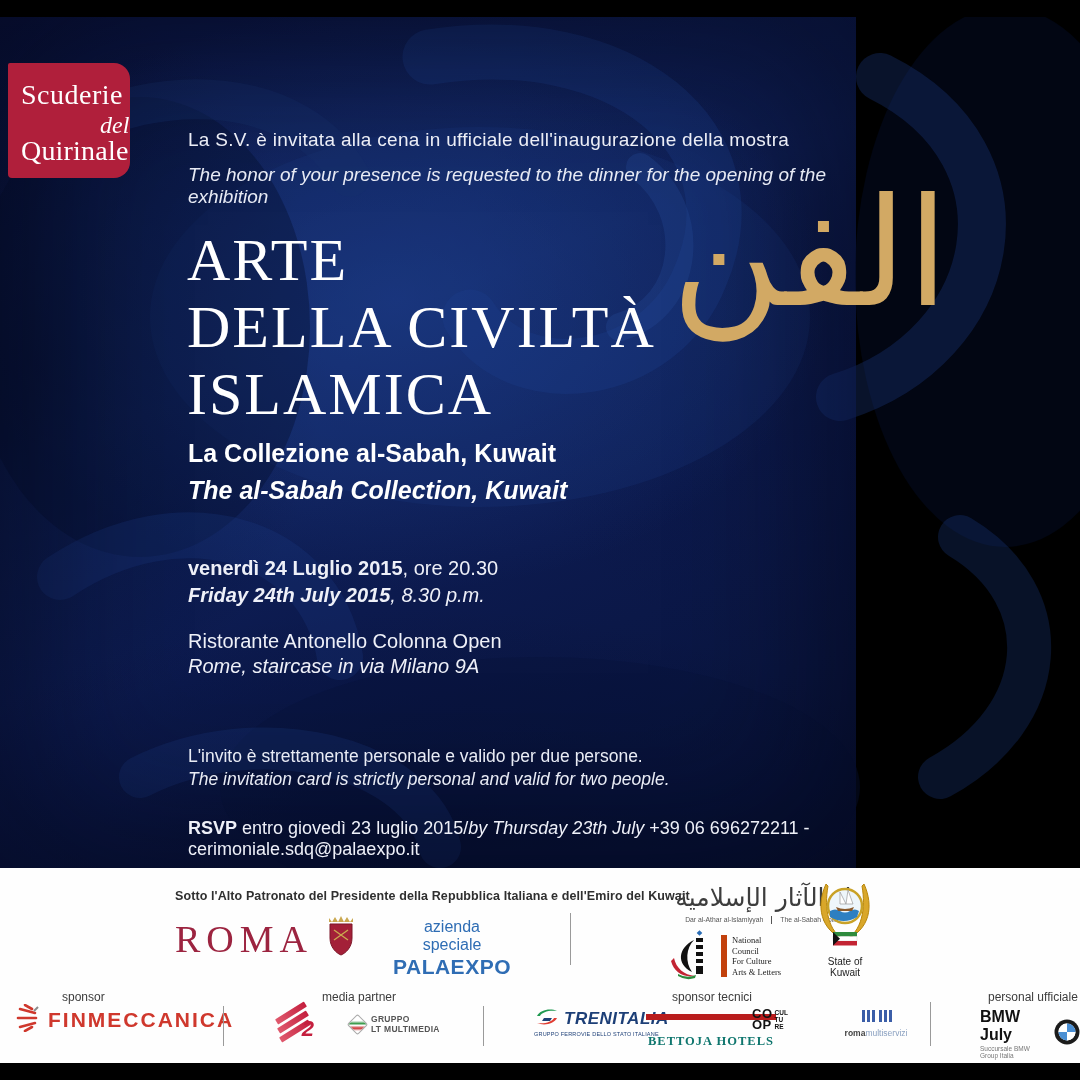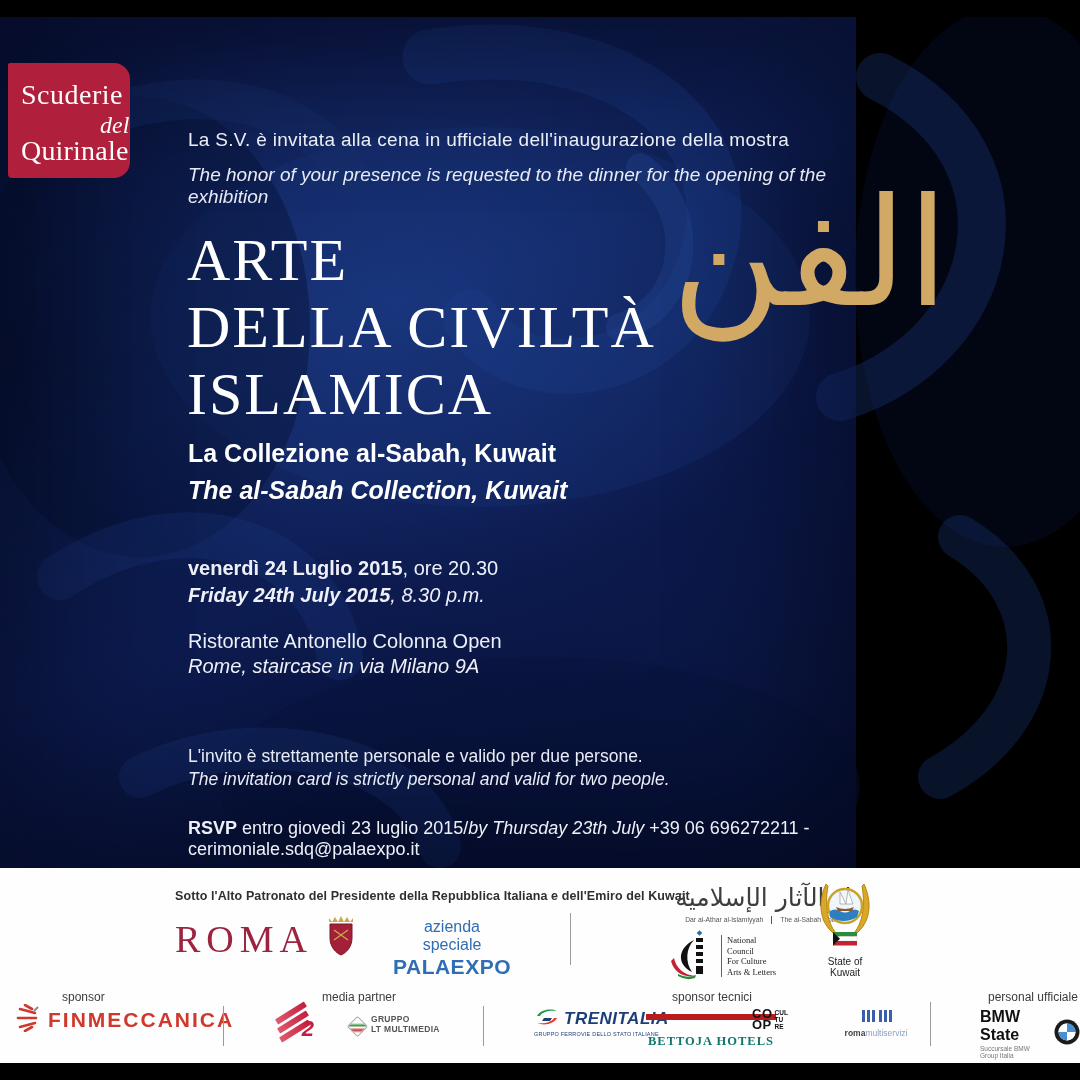--- a/index.html
+++ b/index.html
@@ -56,37 +56,37 @@
   .palaexpo .a1{font-size:16px;}
   .palaexpo .a2{font-size:21px;font-weight:bold;letter-spacing:.5px;margin-top:1px;}
   .vdiv{position:absolute;width:1px;background:#9a9a9a;}
 
   .dai{position:absolute;left:623px;top:16px;width:292px;text-align:center;color:#3d3d3d;}
   .dai .ar{font-size:25px;direction:rtl;font-family:"DejaVu Sans",sans-serif;line-height:1.15;letter-spacing:1px;}
   .dai .cap{margin-top:3px;font-size:6.8px;color:#555;display:flex;justify-content:center;gap:8px;align-items:center;}
   .dai .cap .sep{width:1px;height:8px;background:#555;display:inline-block;}
 
   .nccal{position:absolute;left:668px;top:60px;display:flex;align-items:center;gap:5px;}
-  .nccal .txt{border-left:1px solid #c2410c;padding-left:5px;font-family:"Liberation Serif",serif;
+  .nccal .txt{border-left:6px solid #c2410c;padding-left:5px;font-family:"Liberation Serif",serif;
               font-size:8.5px;line-height:10.5px;color:#222;text-align:left;}
 
   .kuwait{position:absolute;left:812px;top:12px;width:66px;text-align:center;}
   .kuwait .lbl{font-size:10px;color:#222;margin-top:2px;}
 
   .lab{position:absolute;font-size:12px;color:#3c3c3c;}
 
   .finm{position:absolute;left:12px;top:136px;display:flex;align-items:center;gap:6px;}
   .finm .word{font-size:21px;font-weight:bold;color:#cf382d;letter-spacing:2px;}
 
   .radio2{position:absolute;left:274px;top:138px;width:40px;height:36px;}
   .radio2 .stripe{position:absolute;width:34px;height:6px;background:linear-gradient(90deg,#e05a6e,#c41f3e);
                   transform:rotate(-32deg);border-radius:1px;}
   .radio2 .n{position:absolute;right:0;bottom:0;font-size:22px;font-weight:bold;color:#c41f3e;font-style:italic;}
 
-  .gruppolt{position:absolute;left:350px;top:146px;display:flex;align-items:flex-end;gap:6px;color:#555;}
+  .gruppolt{position:absolute;left:350px;top:146px;display:flex;align-items:center;gap:6px;color:#555;}
   .gruppolt .dmnd{width:13px;height:13px;transform:rotate(45deg);border:1px solid #aaa;border-radius:2px;
                   background:linear-gradient(135deg,#fff 30%,#3a9a4a 45%,#fff 55%,#cc3333 70%,#fff 85%);}
   .gruppolt .t{font-size:8.5px;font-weight:bold;line-height:10px;letter-spacing:.3px;}
 
   .trenit{position:absolute;left:534px;top:140px;width:150px;}
   .trenit .row{display:flex;align-items:center;gap:4px;}
   .trenit .word{font-size:17px;font-weight:bold;font-style:italic;color:#1d3f77;letter-spacing:.5px;}
   .trenit .sub{font-size:5.5px;color:#1d3f77;margin-top:1px;letter-spacing:.2px;}
 
   .bettoja{position:absolute;left:646px;top:146px;font-family:"Liberation Serif",serif;font-size:12.5px;
@@ -308,21 +308,21 @@
     <div class="rmulti">
       <div><span class="sq"></span><span class="sq"></span></div>
       <div class="t"><span class="r">roma</span><span class="m">multiservizi</span></div>
     </div>
 
     <div class="vdiv" style="left:930px;top:134px;height:44px;"></div>
 
     <div class="lab" style="left:988px;top:122px;">personal ufficiale</div>
     <div class="bmw">
       <div>
-        <div class="t1">BMW State</div>
+        <div class="t1">BMW July</div>
         <div class="t2">Succursale BMW Group Italia</div>
       </div>
       <span>
         <svg width="26" height="26" viewBox="0 0 26 26">
           <circle cx="13" cy="13" r="12.5" fill="#1b1b1b"></circle>
           <circle cx="13" cy="13" r="8.5" fill="#fff"></circle>
           <path d="M13 13 V4.5 A8.5 8.5 0 0 1 21.5 13 Z" fill="#4a8fd4"></path>
           <path d="M13 13 H4.5 A8.5 8.5 0 0 1 13 4.5 Z" fill="#fff"></path>
           <path d="M13 13 V21.5 A8.5 8.5 0 0 1 4.5 13 Z" fill="#4a8fd4"></path>
           <path d="M13 13 H21.5 A8.5 8.5 0 0 1 13 21.5 Z" fill="#fff"></path>

